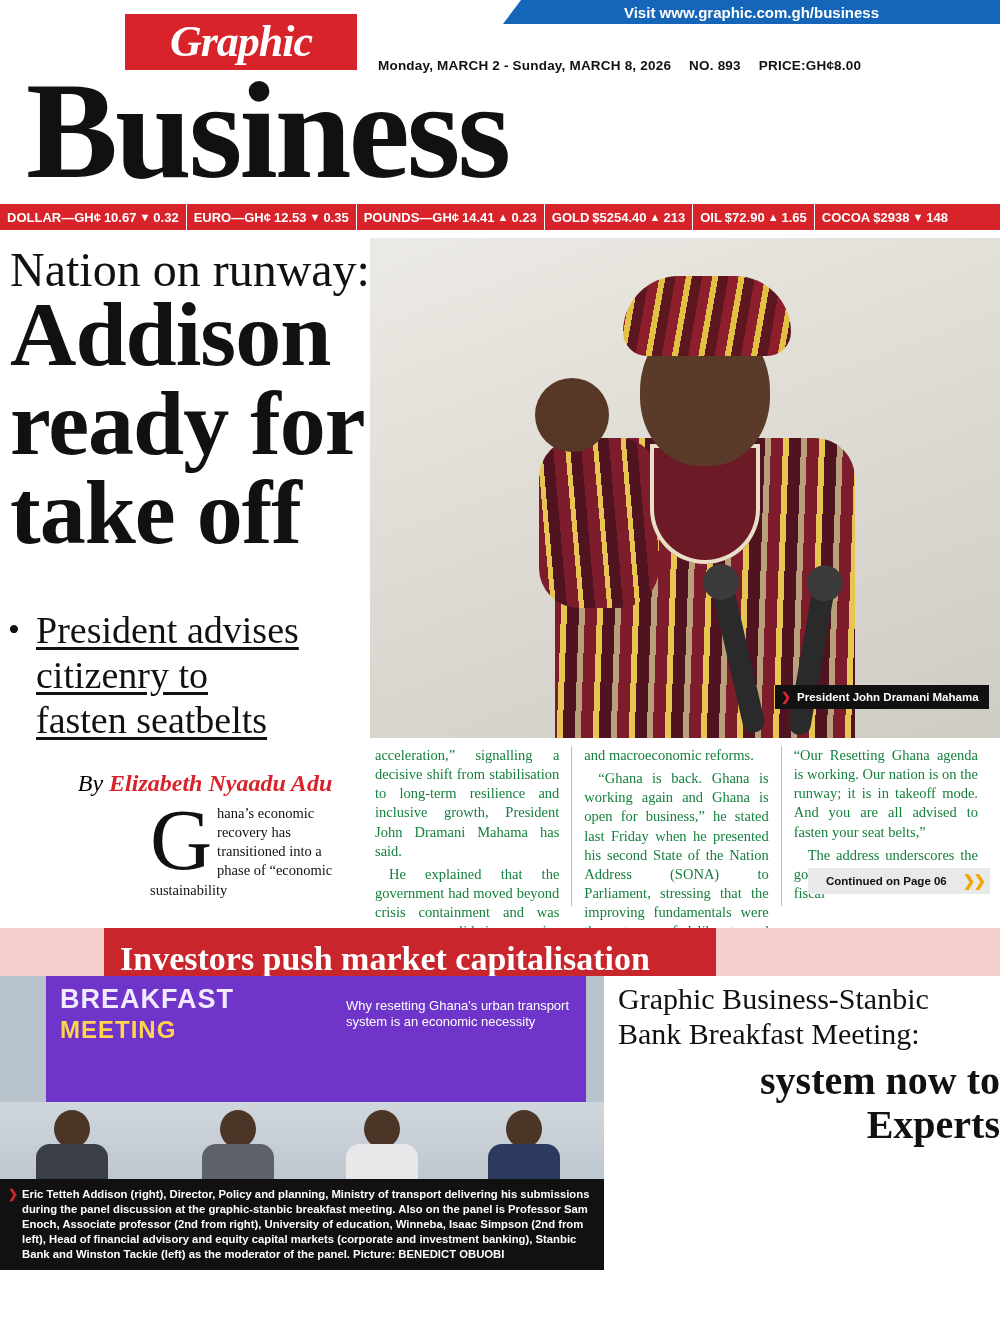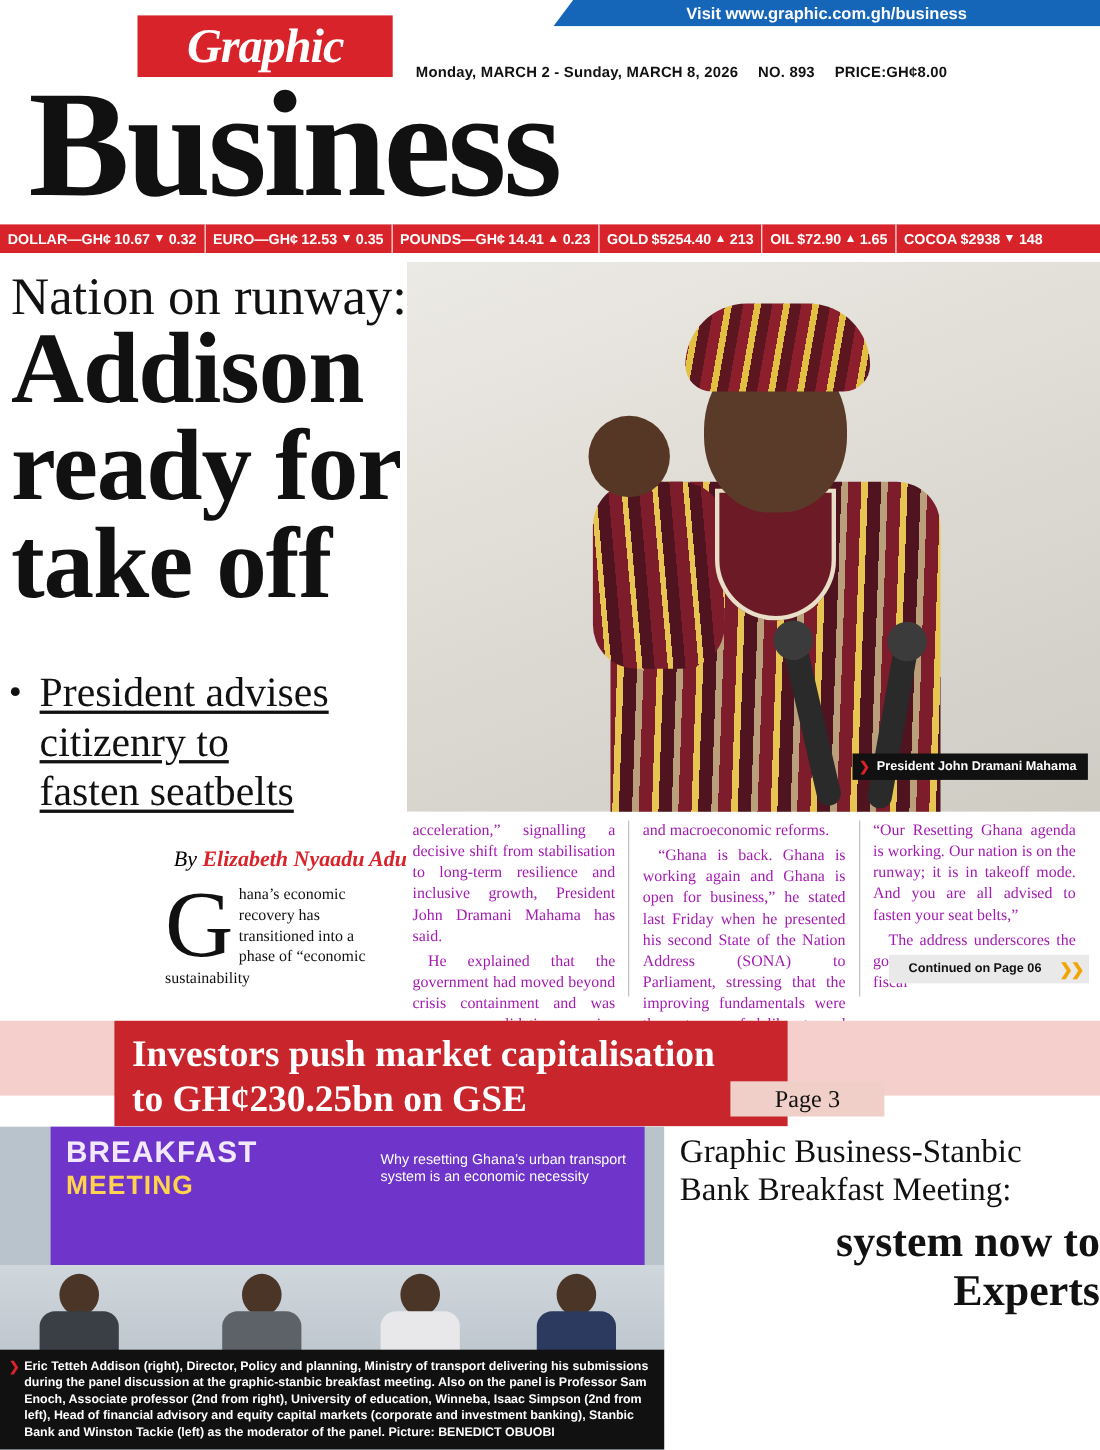--- a/index.html
+++ b/index.html
@@ -81,40 +81,40 @@
     font-family:"Liberation Serif", serif;
     font-size:38px;line-height:1.18;color:#111;
   }
   .subhead .bullet{position:absolute;left:0;top:2px;font-size:34px;}
   .subhead .txt{display:block;margin-left:28px;}
   .subhead .txt span{
     text-decoration:underline;text-underline-offset:4px;
   }
   .byline{
     position:absolute;left:40px;top:532px;width:330px;
-    text-align:right;font-size:20px;font-style:italic;
+    text-align:center;font-size:24px;font-style:italic;
   }
   .byline b{color:#d8232a;font-style:italic;}
 
   
   .col0{
     position:absolute;left:150px;top:566px;width:205px;
     font-size:14.5px;line-height:1.32;color:#111;
   }
   .col0 .dropcap{
     float:left;font-size:86px;line-height:.76;font-weight:normal;
     padding-right:5px;padding-top:4px;font-family:"Liberation Serif", serif;
   }
   .cols{
     position:absolute;top:508px;left:375px;width:615px;height:160px;
     display:flex;gap:0;
   }
   .col{
     width:195px;padding-right:12px;
-    font-size:14.5px;line-height:1.32;color:#a21caf;text-align:justify;
+    font-size:14.5px;line-height:1.32;color:#15803d;text-align:justify;
   }
   .col+.col{border-left:1px solid #bbb;padding-left:12px;}
   .col p{margin:0 0 4px 0;}
   .col p.ind{text-indent:14px;}
 
   .photo{
     position:absolute;left:370px;top:0;width:630px;height:500px;
     overflow:hidden;
   }
   .caption-tag{
@@ -149,21 +149,21 @@
     padding:10px 14px 0 16px;box-sizing:border-box;
   }
   .page3-pill{
     position:absolute;left:664px;top:55px;width:140px;height:32px;
     background:#f0cfc9;color:#111;
     display:flex;align-items:center;justify-content:center;
     font-family:"Liberation Serif", serif;font-size:22px;
   }
 
   
-  .bottom{position:absolute;top:1024px;left:0;width:1000px;height:294px;background:#fff;}
+  .bottom{position:absolute;top:976px;left:0;width:1000px;height:294px;background:#fff;}
   .btm-photo{position:absolute;left:0;top:0;width:604px;height:294px;overflow:hidden;}
   .btm-caption{
     position:absolute;left:0;bottom:0;width:604px;
     background:#111;color:#fff;
     font-family:"Liberation Sans", sans-serif;
     font-size:11.3px;line-height:1.32;font-weight:bold;
     padding:8px 10px 8px 22px;box-sizing:border-box;
   }
   .btm-caption .chev{position:absolute;left:8px;top:8px;color:#d8232a;font-size:12px;}
   .btm-right{position:absolute;left:618px;top:6px;width:382px;}

